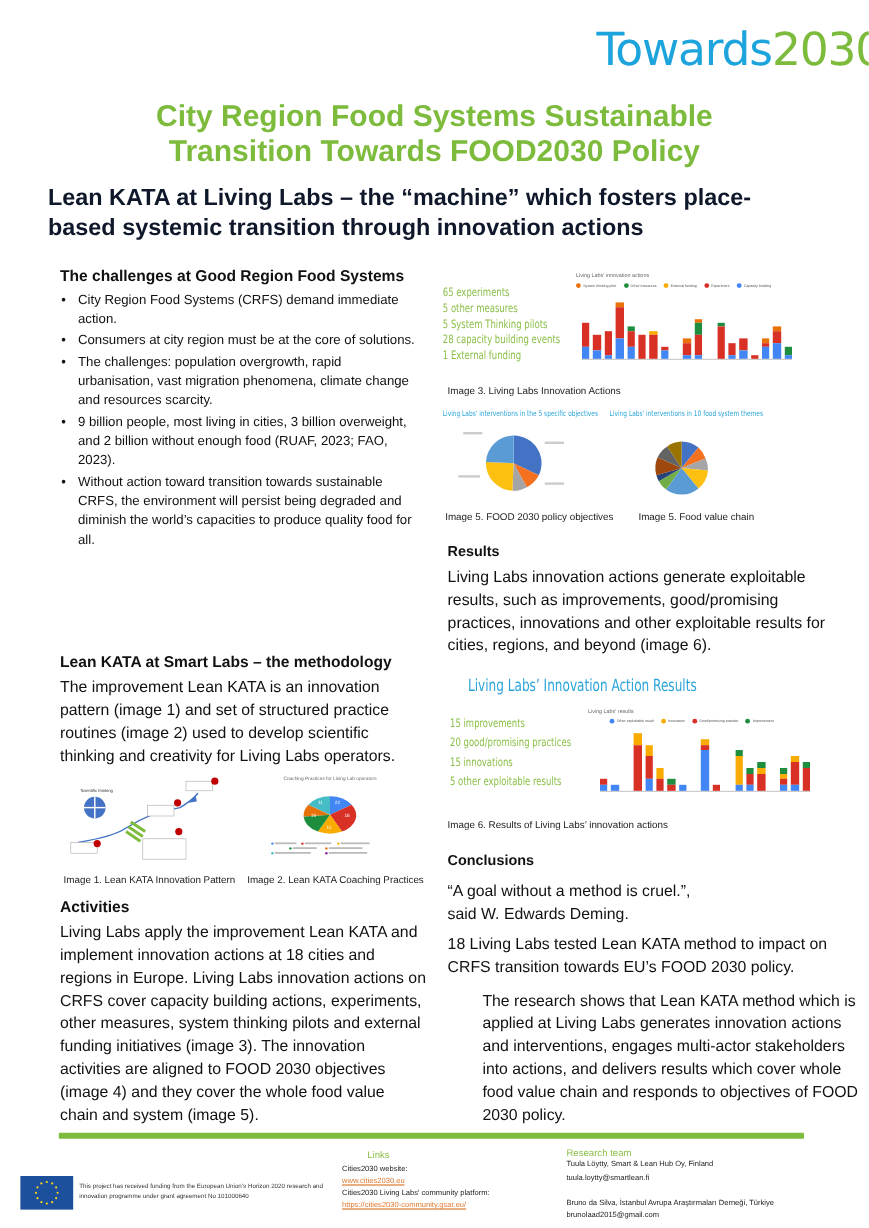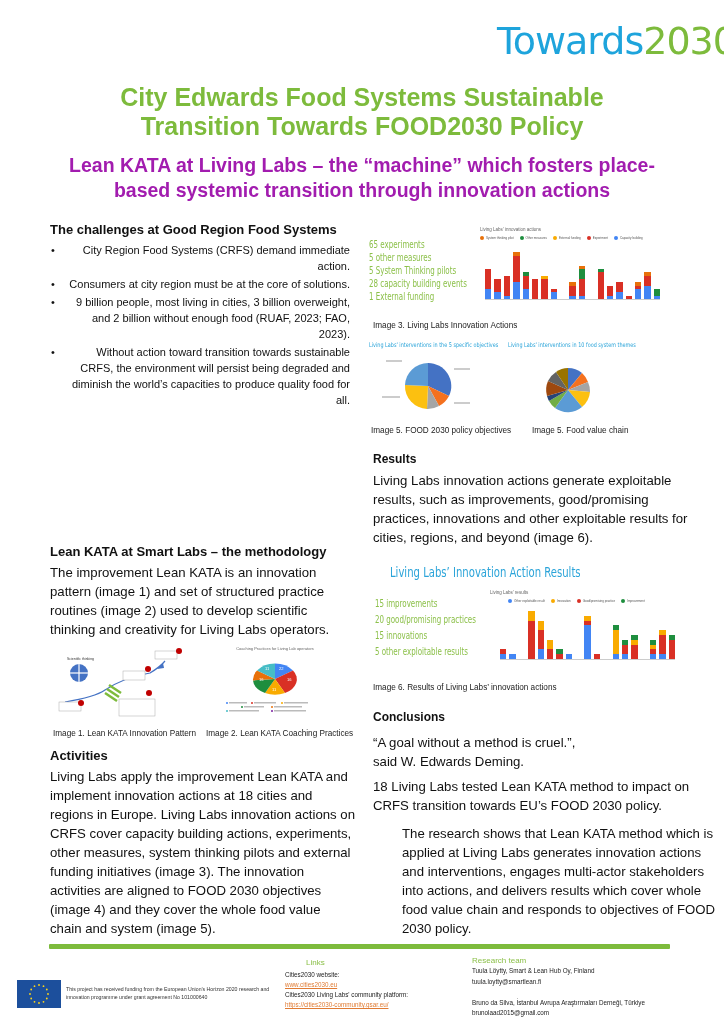--- a/index.html
+++ b/index.html
@@ -4,25 +4,25 @@
 <style>
   * { box-sizing: border-box; margin: 0; padding: 0; }
   html, body { width: 724px; height: 1023px; background: #ffffff; overflow: hidden; }
   body { font-family: "Liberation Sans", sans-serif; color: #111; position: relative; }
 
   .logo { position: absolute; left: 497px; top: 22px; font-family: "DejaVu Sans", sans-serif; font-size: 38px; letter-spacing: -1px; line-height: 1; }
   .logo .a { color: #1ea4dc; }
   .logo .b { color: #7dbb3c; }
 
   .title { position: absolute; left: 40px; top: 83px; width: 644px; text-align: center; color: #7dbb3c; font-weight: bold; font-size: 25px; line-height: 29px; }
-  .subtitle { position: absolute; left: 40px; top: 153px; width: 644px; text-align: center; font-weight: bold; font-size: 19.5px; line-height: 25px; color: #a21caf; }
+  .subtitle { position: absolute; left: 40px; top: 153px; width: 644px; text-align: left; font-weight: bold; font-size: 19.5px; line-height: 25px; color: #0f172a; }
 
   .col-left { position: absolute; left: 50px; top: 222px; width: 300px; }
   .h-sec { font-weight: bold; font-size: 13px; margin-bottom: 5px; }
-  ul.bullets { list-style: none; text-align: right; }
+  ul.bullets { list-style: none; }
   ul.bullets li { position: relative; padding-left: 15px; font-size: 11px; line-height: 16px; margin-bottom: 2px; }
   ul.bullets li::before { content: "\2022"; position: absolute; left: 1px; top: 0; font-size: 11px; }
   .para-lg { font-size: 13.2px; line-height: 19px; }
 
   .m-head { position: absolute; left: 50px; top: 544px; font-weight: bold; font-size: 13px; }
   .m-body { position: absolute; left: 50px; top: 563px; width: 300px; }
 
   .img1 { position: absolute; left: 55px; top: 645px; width: 135px; height: 75px; }
   .img2 { position: absolute; left: 207px; top: 644px; width: 136px; height: 80px; }
   .cap { position: absolute; font-size: 8.2px; color: #222; }
@@ -54,33 +54,34 @@
   .foot-link { color: #e07b33; text-decoration: underline; }
 </style>
 </head>
 <body>
 
 <div class="logo">
   <span class="a">Towards</span><span class="b">2030</span>
 </div>
 
 <div class="title">
-  <div>City Edwards Food Systems Sustainable</div>
+  <div>City Region Food Systems Sustainable</div>
   <div>Transition Towards FOOD2030 Policy</div>
 </div>
 <div class="subtitle">
   <div>Lean KATA at Living Labs –  the “machine” which fosters place-</div>
   <div>based systemic transition through innovation actions</div>
 </div>
 
 <div class="col-left">
   <div class="h-sec">The challenges at Good Region Food Systems</div>
   <ul class="bullets">
     <li>City Region Food Systems (CRFS) demand immediate action.</li>
     <li>Consumers at city region must be at the core of solutions.</li>
+    <li>The challenges: population overgrowth, rapid urbanisation, vast migration phenomena, climate change and resources scarcity.</li>
     <li>9 billion people, most living in cities, 3 billion overweight, and 2 billion without enough food (RUAF, 2023; FAO, 2023).</li>
     <li>Without action toward transition towards sustainable CRFS, the environment will persist being degraded and diminish the world’s capacities to produce quality food for all.</li>
   </ul>
 </div>
 
 <div class="m-head">Lean KATA at Smart Labs – the methodology</div>
 <div class="m-body para-lg">The improvement Lean KATA is an innovation pattern (image 1) and set of structured practice routines (image 2) used to develop scientific thinking and creativity for Living Labs operators.</div>
 
 <div class="img1">
   <svg width="135" height="75" viewBox="0 0 135 75">

